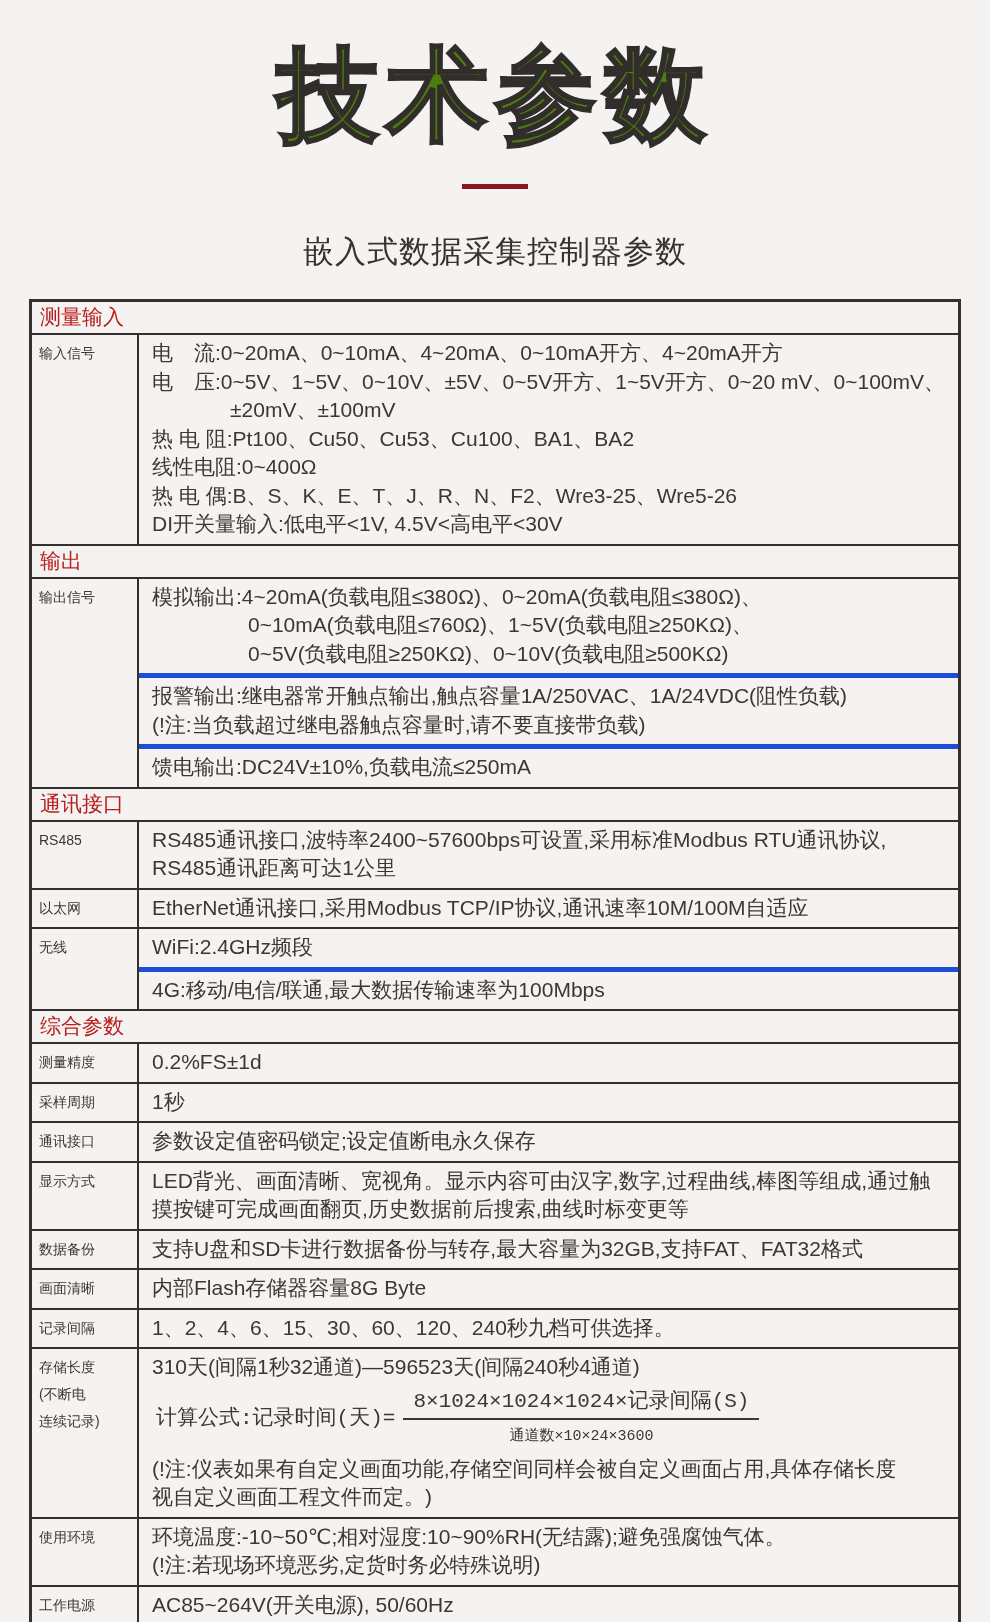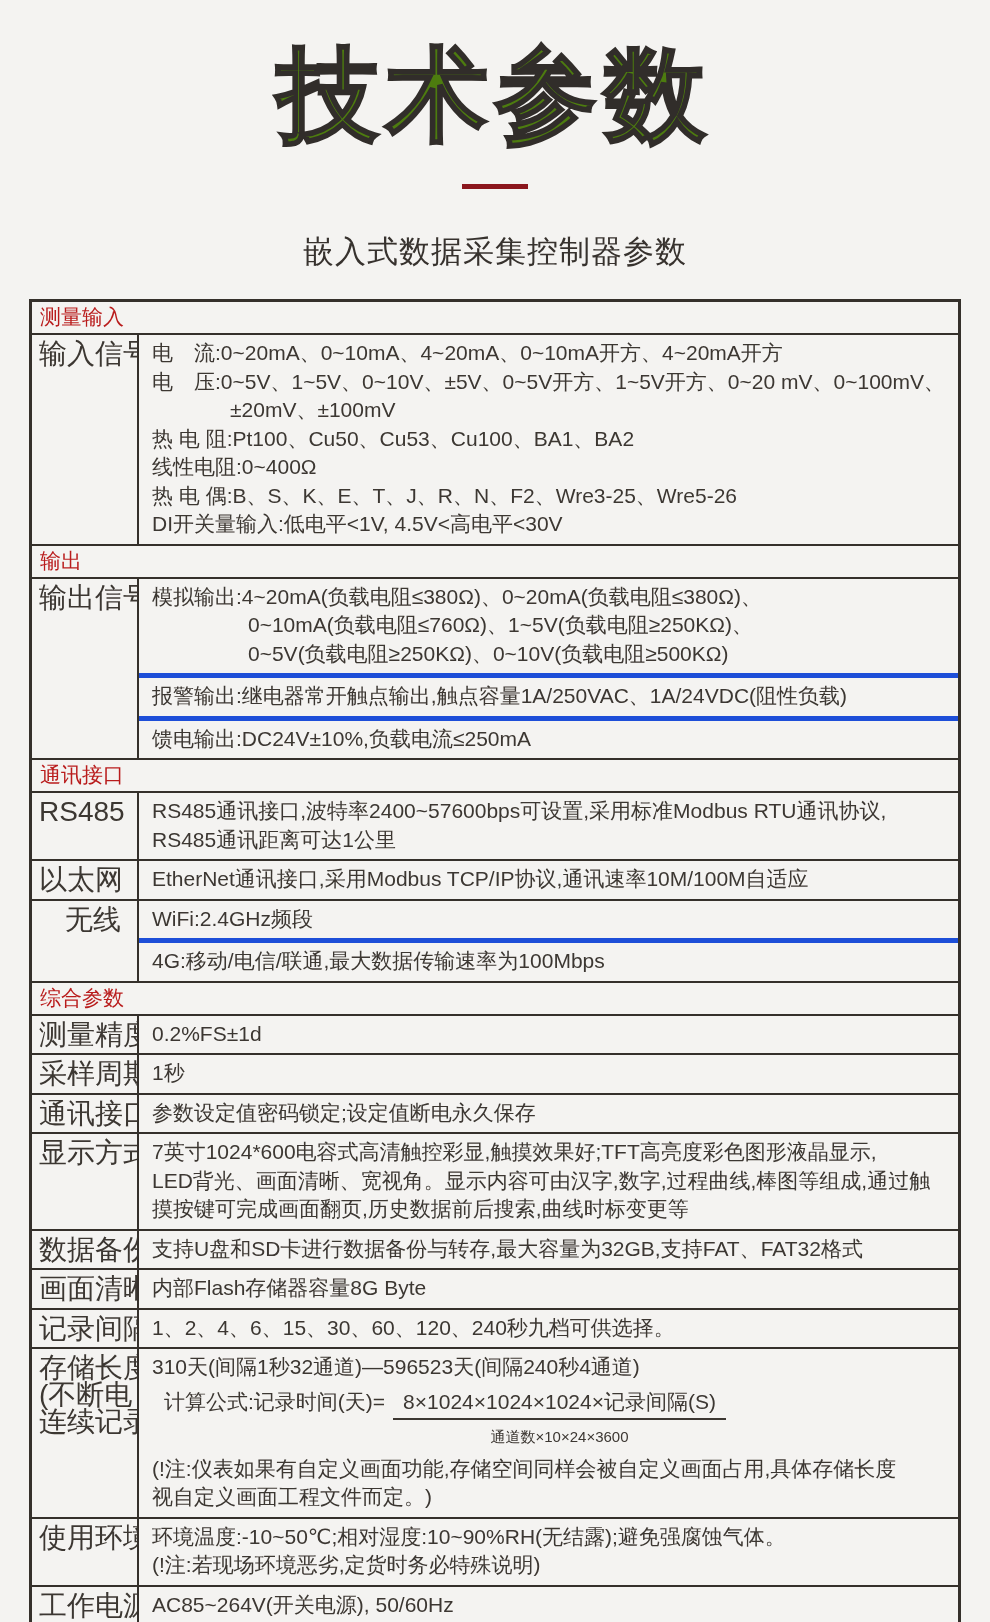--- a/index.html
+++ b/index.html
@@ -49,41 +49,41 @@
     padding: 2px 8px 3px;
     font-size: 21px;
     line-height: 26px;
     color: #b91c1c;
   }
   .lbl {
     flex: 0 0 107px;
     width: 107px;
     border-right: 2px solid #35302b;
     padding: 5px 16px 4px 7px;
-    font-size: 28px;
+    font-size: 14px;
     line-height: 27px;
     white-space: nowrap;
     overflow: hidden;
-    text-align: right;
   }
   .val { flex: 1; min-width: 0; display: flex; flex-direction: column; }
   .sub { padding: 4px 8px 5px 13px; }
   .sub + .sub { border-top: 5px solid #1d4ed8; }
   .ln {
     font-size: 21px;
     line-height: 28.5px;
     white-space: nowrap;
     overflow: hidden;
   }
   .ind-v { padding-left: 78px; }
   .ind-a { padding-left: 96px; }
   .formula-row {
     display: flex;
-    align-items: flex-start;
-    margin: 6px 12px 4px;
+    align-items: center;
+    margin: 6px 4px 4px;
+    font-family: Liberation Mono, monospace;
   }
   .frac { display: inline-block; text-align: center; margin-left: 8px; }
   .frac .num {
     font-size: 21px; line-height: 28px;
     border-bottom: 2.5px solid #3c3732;
     padding: 0 10px 2px;
     white-space: nowrap;
   }
   .frac .den {
     font-size: 15px; line-height: 28px;
@@ -126,20 +126,21 @@
   <div class="row">
     <div class="lbl">输出信号</div>
     <div class="val">
       <div class="sub">
         <div class="ln">模拟输出:4~20mA(负载电阻≤380Ω)、0~20mA(负载电阻≤380Ω)、</div>
         <div class="ln ind-a">0~10mA(负载电阻≤760Ω)、1~5V(负载电阻≥250KΩ)、</div>
         <div class="ln ind-a">0~5V(负载电阻≥250KΩ)、0~10V(负载电阻≥500KΩ)</div>
       </div>
       <div class="sub">
         <div class="ln">报警输出:继电器常开触点输出,触点容量1A/250VAC、1A/24VDC(阻性负载)</div>
+        <div class="ln">(!注:当负载超过继电器触点容量时,请不要直接带负载)</div>
       </div>
       <div class="sub">
         <div class="ln">馈电输出:DC24V±10%,负载电流≤250mA</div>
       </div>
     </div>
   </div>
 
   <div class="row">
     <div class="sec-cell">通讯接口</div>
   </div>
@@ -203,21 +204,20 @@
       <div class="sub">
         <div class="ln">参数设定值密码锁定;设定值断电永久保存</div>
       </div>
     </div>
   </div>
 
   <div class="row">
     <div class="lbl">显示方式</div>
     <div class="val">
       <div class="sub">
-        <div class="ln">7英寸1024*600电容式高清触控彩显,触摸效果好;TFT高亮度彩色图形液晶显示,</div>
         <div class="ln">LED背光、画面清晰、宽视角。显示内容可由汉字,数字,过程曲线,棒图等组成,通过触</div>
         <div class="ln">摸按键可完成画面翻页,历史数据前后搜索,曲线时标变更等</div>
       </div>
     </div>
   </div>
 
   <div class="row">
     <div class="lbl">数据备份</div>
     <div class="val">
       <div class="sub">

